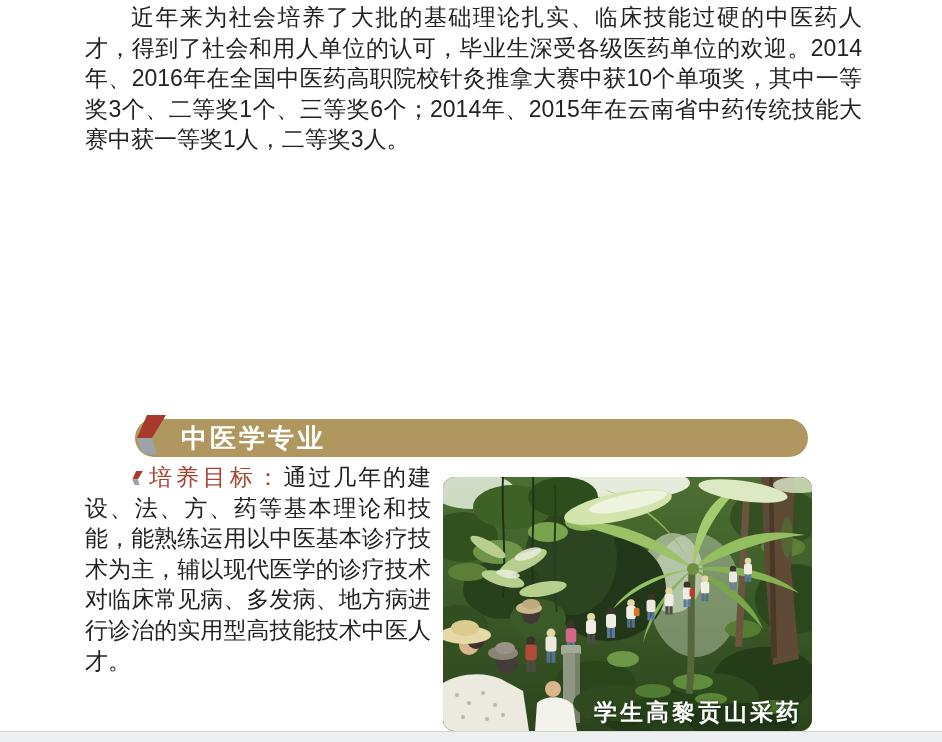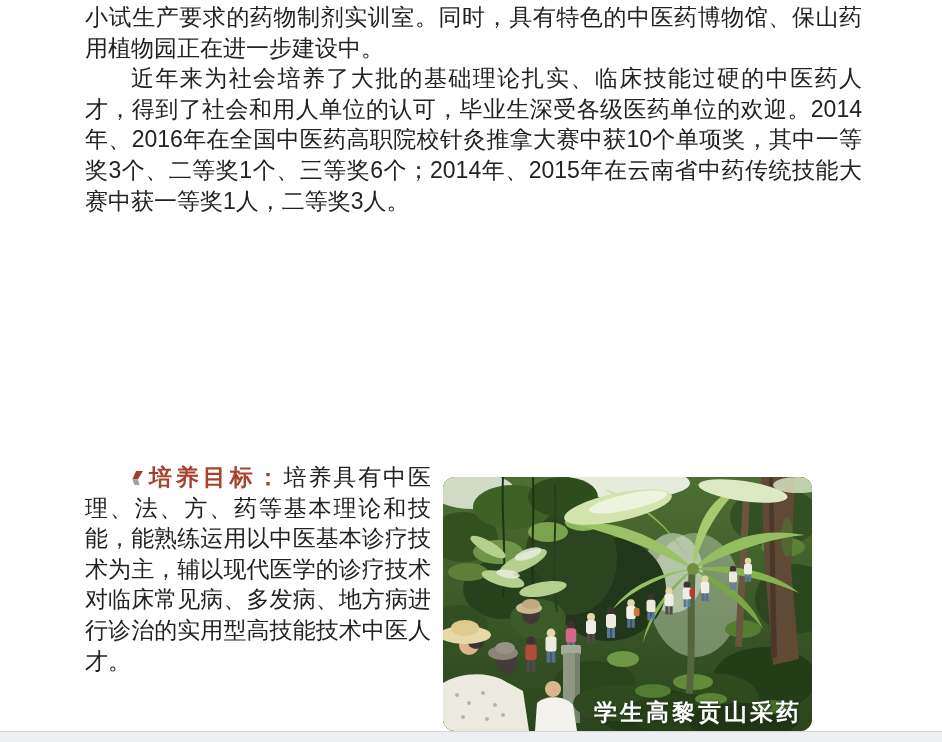--- a/index.html
+++ b/index.html
@@ -15,49 +15,55 @@
           border-radius:19px;background:#b0965f;}
   .banner .flag{position:absolute;left:-2px;top:-4px;width:36px;height:42px;}
   .banner-title{position:absolute;left:46px;top:50%;transform:translateY(-50%);
                 color:#ffffff;font-size:26px;font-weight:bold;letter-spacing:3px;
                 font-family:"Liberation Sans",sans-serif;white-space:nowrap;}
   
   .column{position:absolute;left:85px;top:463px;width:346px;height:279px;overflow:hidden;
           color:#222;font-family:"Liberation Serif",serif;}
   .column p{margin:0;font-size:23px;line-height:30.6px;text-align:justify;text-indent:2em;}
   .column .bullet{display:inline-block;width:13px;height:17px;margin-right:3px;vertical-align:-2px;}
-  .column .item-label{color:#a8422e;font-weight:bold;letter-spacing:2px;}
+  .column .item-label{color:#a8422e;font-weight:normal;letter-spacing:2px;}
   
   .photo{position:absolute;left:443px;top:477px;width:369px;height:254px;
          border-radius:12px;overflow:hidden;background:#c2410c;}
   .photo svg{display:block;}
   .photo-caption{position:absolute;right:10px;bottom:3px;color:#ffffff;font-size:23px;
                  font-weight:bold;letter-spacing:3px;font-family:"Liberation Serif",serif;
                  text-shadow:0 0 3px rgba(40,60,30,.8),1px 1px 2px rgba(30,45,20,.9);}
   
   .footer-strip{position:absolute;left:0;top:731px;width:942px;height:11px;
                 background:#edeff0;border-top:1px solid #d4d7d9;box-sizing:border-box;z-index:9;}
 </style>
 </head>
 <body>
 
 <div class="page">
 
   <div class="body-text">
-    <p>小试生产要求的药物制剂实训室。同时，具有特色的中医药博物馆、保山药用植物园正在进一步建设中。</p>
     <p class="indent">近年来为社会培养了大批的基础理论扎实、临床技能过硬的中医药人才，得到了社会和用人单位的认可，毕业生深受各级医药单位的欢迎。2014年、2016年在全国中医药高职院校针灸推拿大赛中获10个单项奖，其中一等奖3个、二等奖1个、三等奖6个；2014年、2015年在云南省中药传统技能大赛中获一等奖1人，二等奖3人。</p>
   </div>
 
+  <div class="banner">
+    <svg class="flag" viewBox="0 0 36 42" aria-hidden="true">
+      <polygon points="14,0 33,0 19,23 4,23" fill="#a73a2c"></polygon>
+      <polygon points="4,23 19,23 24,40 9,38" fill="#9ba2ab"></polygon>
+    </svg>
+    <span class="banner-title">中医学专业</span>
+  </div>
 
   <div class="column">
     <p>
       <svg class="bullet" viewBox="0 0 36 42" aria-hidden="true">
         <polygon points="14,0 33,0 19,23 4,23" fill="#a73a2c"></polygon>
         <polygon points="4,23 19,23 24,40 9,38" fill="#9ba2ab"></polygon>
-      </svg><span class="item-label">培养目标：</span><span>培养具有中医理、法、方、药等基本理论和技能，能熟练运用以中医基本诊疗技术为主，辅以现代医学的诊疗技术对临床常见病、多发病、地方病进行诊治的实用型高技能技术中医人才。</span>
+      </svg><span class="item-label">培养目标：</span><span>通过几年的建设、法、方、药等基本理论和技能，能熟练运用以中医基本诊疗技术为主，辅以现代医学的诊疗技术对临床常见病、多发病、地方病进行诊治的实用型高技能技术中医人才。</span>
     </p>
   </div>
 
   <div class="photo">
     <svg width="369" height="254" viewBox="0 0 369 254" preserveAspectRatio="none" aria-hidden="true">
       <defs>
         <linearGradient id="bg" x1="0" y1="0" x2="0" y2="1">
           <stop offset="0" stop-color="#4d6f33"></stop>
             <stop offset="1" stop-color="#2b441d"></stop>
         </linearGradient>

